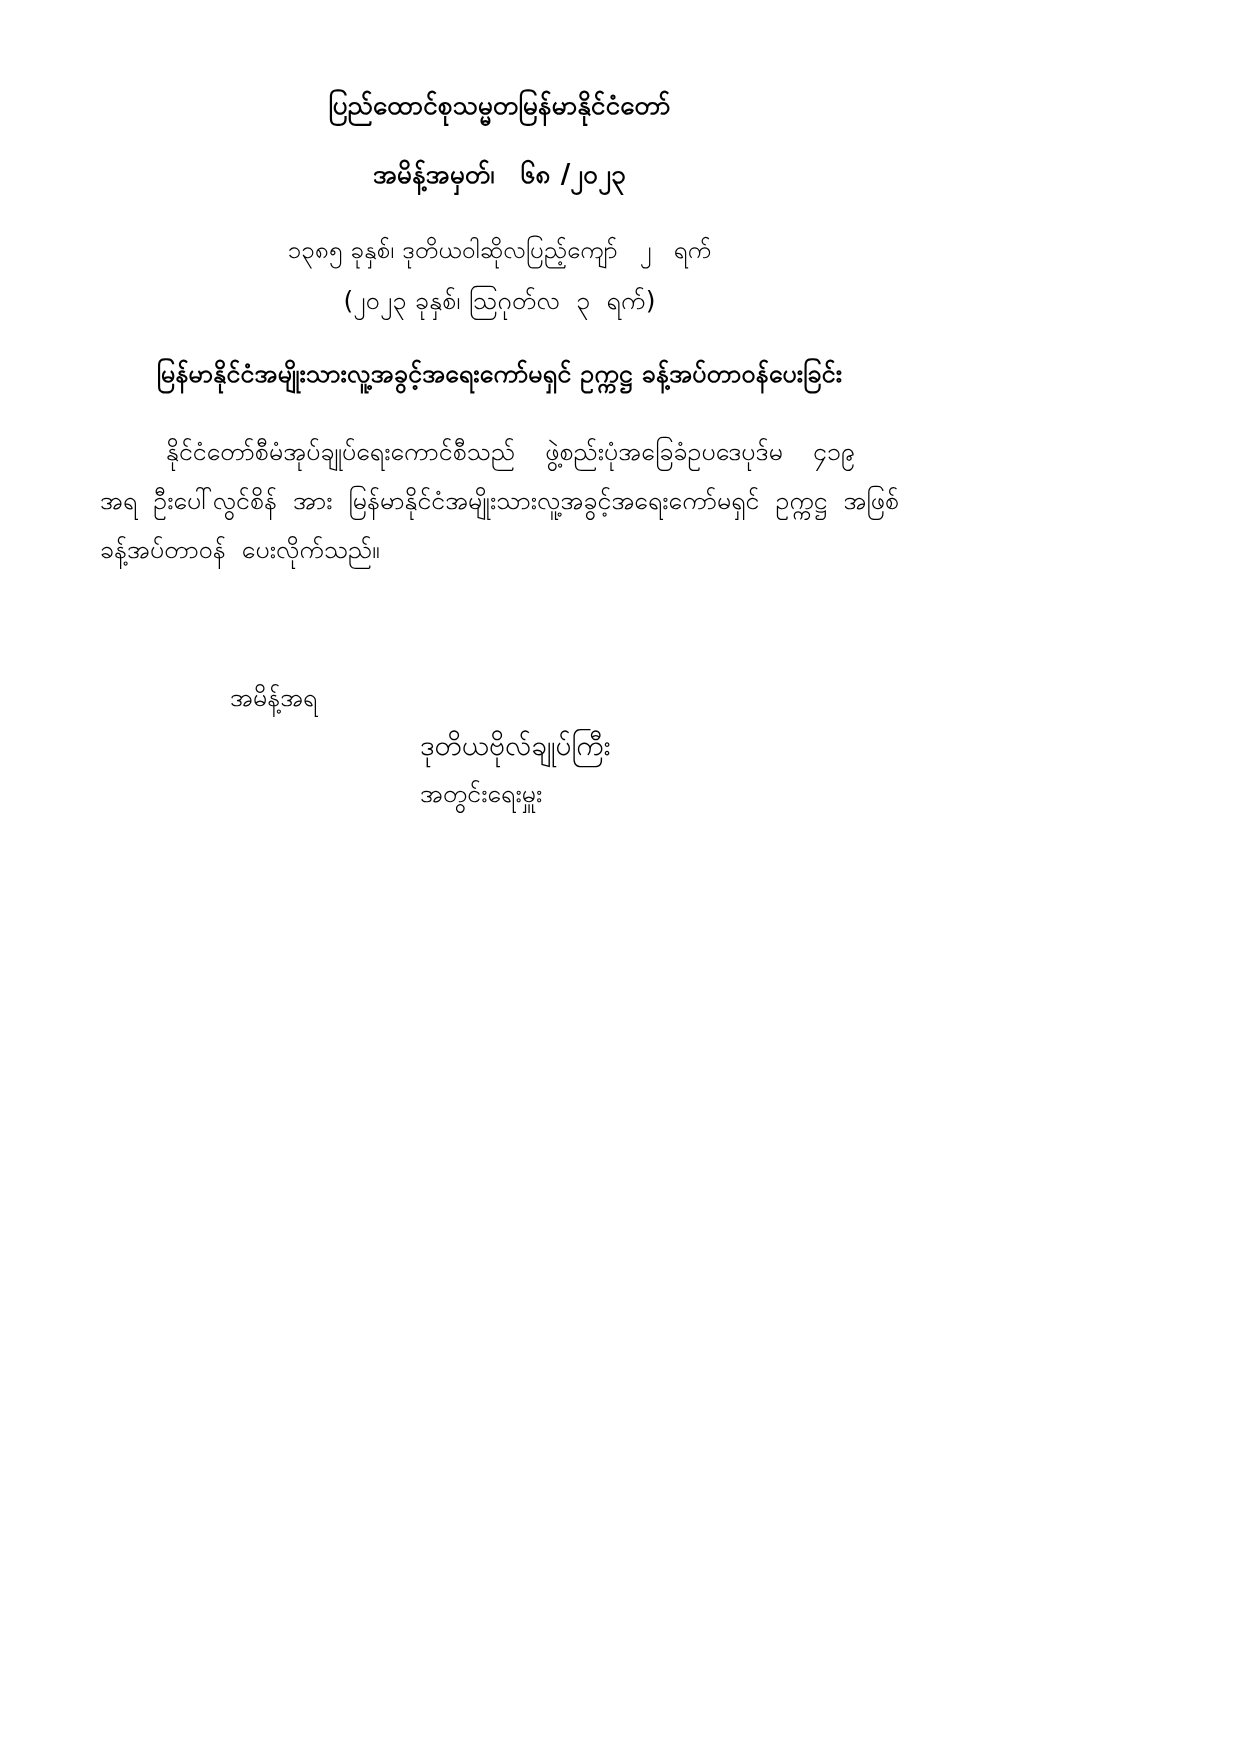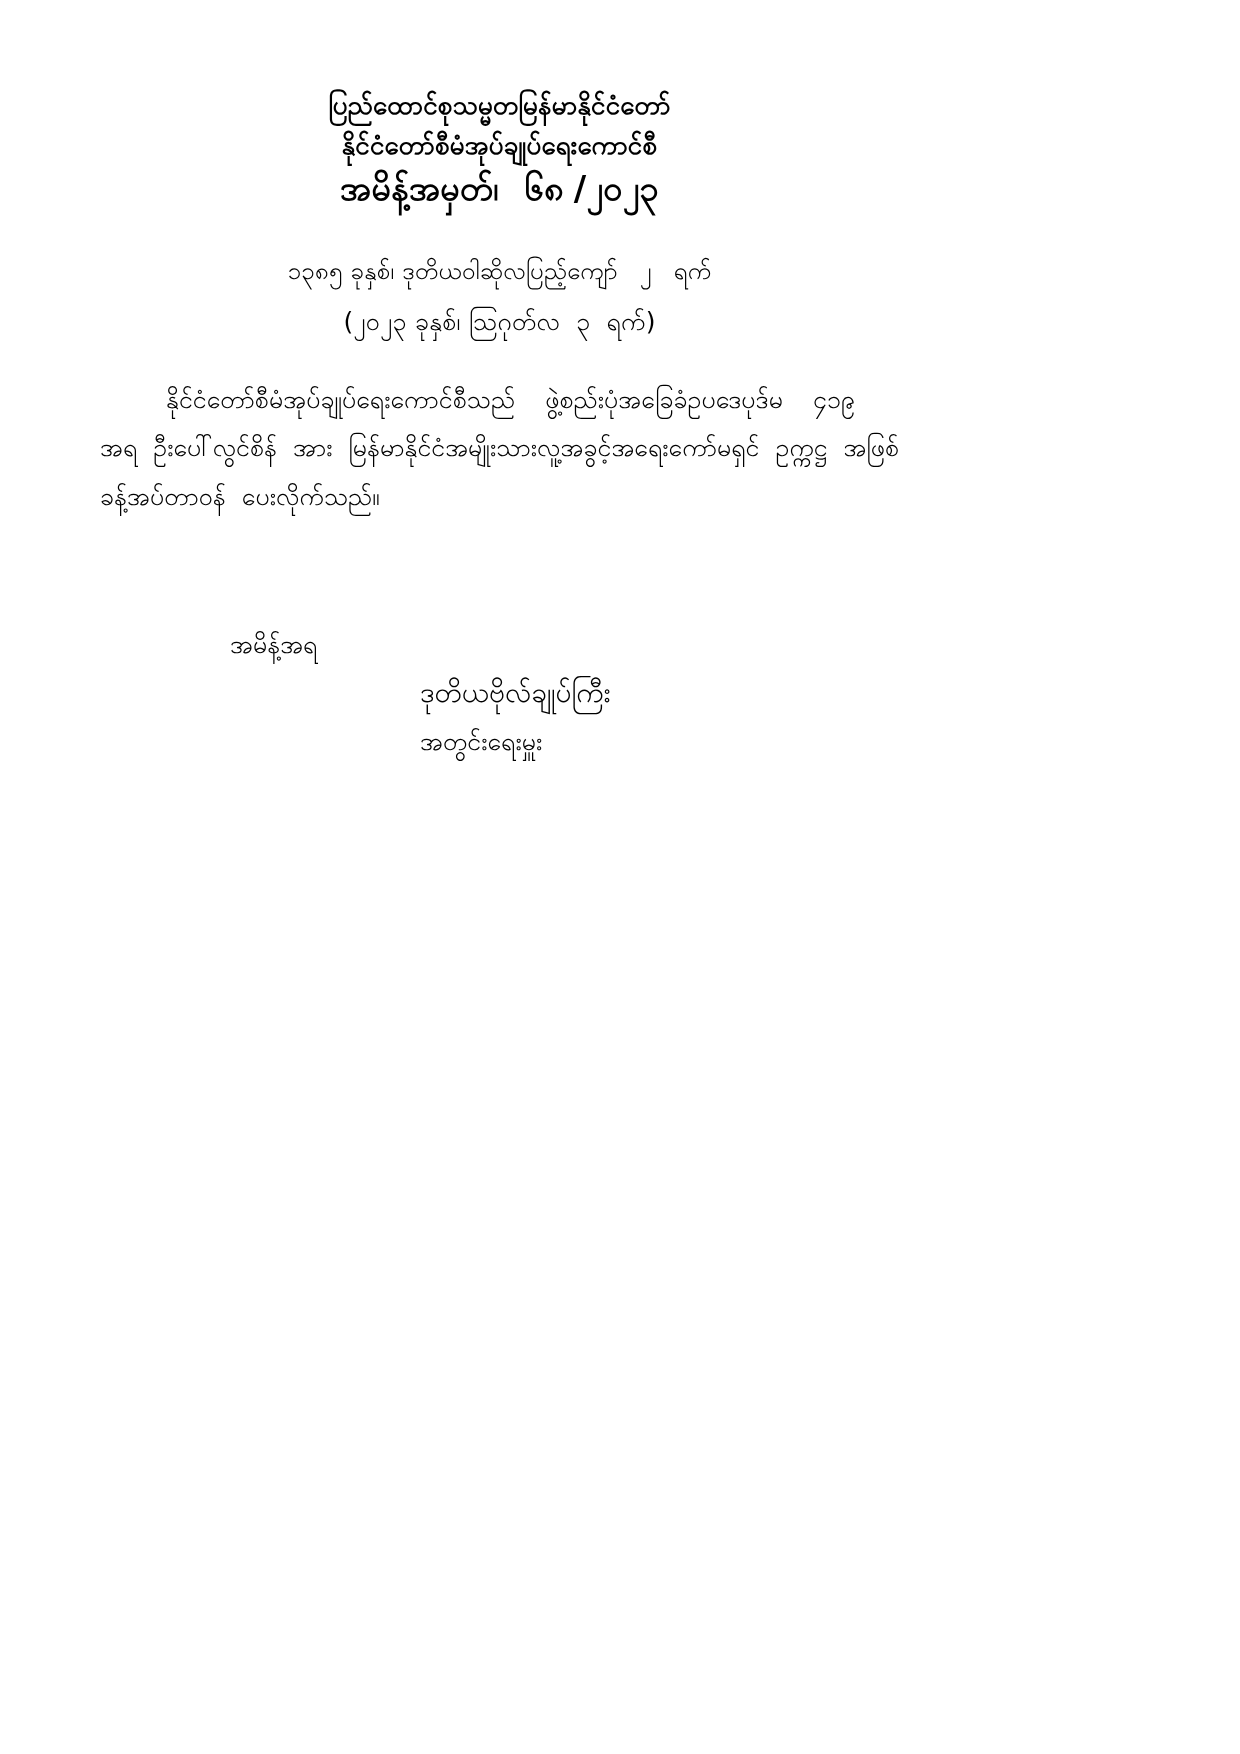--- a/index.html
+++ b/index.html
@@ -31,22 +31,23 @@
     line-height: 1.55;
     letter-spacing: 0.2px;
   }
   .org-line-2 {
     font-size: 26px;
     font-weight: bold;
     line-height: 1.55;
     letter-spacing: 0.2px;
   }
   .order-line {
-    font-size: 34px;
+    font-size: 26px;
     font-weight: bold;
+    margin-top: 32px;
     letter-spacing: 0.2px;
   }
   .order-line .num-gap {
     display: inline-block;
     width: 26px;
   }
   .order-line .slash-gap {
     display: inline-block;
     width: 10px;
   }
@@ -122,35 +123,35 @@
     margin-left: 320px;
   }
 </style>
 </head>
 <body>
 
 <div class="page">
 
   <div class="doc-header">
     <div class="org-line-1">ပြည်ထောင်စုသမ္မတမြန်မာနိုင်ငံတော်</div>
-    <div class="org-line-2">နိုင်ငံတော်စီမံအုပ်ချုပ်ရေးကောင်စီ</div>
 
     <div class="order-line">
       <span>အမိန့်အမှတ်၊</span><span class="num-gap"></span><span>၆၈</span><span class="slash-gap"></span><span>/</span><span>၂၀၂၃</span>
     </div>
 
     <div class="date-line-1">
       <span>၁၃၈၅ ခုနှစ်၊ ဒုတိယဝါဆိုလပြည့်ကျော်</span><span class="gap"></span><span>၂</span><span class="gap"></span><span>ရက်</span>
     </div>
 
     <div class="date-line-2">
       <span>(၂၀၂၃ ခုနှစ်၊ သြဂုတ်လ</span><span class="gap"></span><span>၃</span><span class="gap"></span><span>ရက်)</span>
     </div>
   </div>
 
+  <div class="subject-line">မြန်မာနိုင်ငံအမျိုးသားလူ့အခွင့်အရေးကော်မရှင် ဥက္ကဋ္ဌ ခန့်အပ်တာဝန်ပေးခြင်း</div>
 
   <div class="body-block">
     <span class="indent"></span><span>နိုင်ငံတော်စီမံအုပ်ချုပ်ရေးကောင်စီသည်</span><span class="wgap-l"></span><span>ဖွဲ့စည်းပုံအခြေခံဥပဒေပုဒ်မ</span><span class="wgap-l"></span><span>၄၁၉</span><span class="wgap-l"></span><span>အရ</span><span class="wgap-s"></span><span>ဦးပေါ်လွင်စိန်</span><span class="wgap-s"></span><span>အား</span><span class="wgap-s"></span><span>မြန်မာနိုင်ငံအမျိုးသားလူ့အခွင့်အရေးကော်မရှင် ဥက္ကဋ္ဌ အဖြစ် ခန့်အပ်တာဝန်</span><span class="wgap-s"></span><span>ပေးလိုက်သည်။</span>
   </div>
 
   <div class="signature-block">
     <div class="sig-order">အမိန့်အရ</div>
     <div class="sig-rank">ဒုတိယဗိုလ်ချုပ်ကြီး</div>
     <div class="sig-title">အတွင်းရေးမှူး</div>
   </div>

